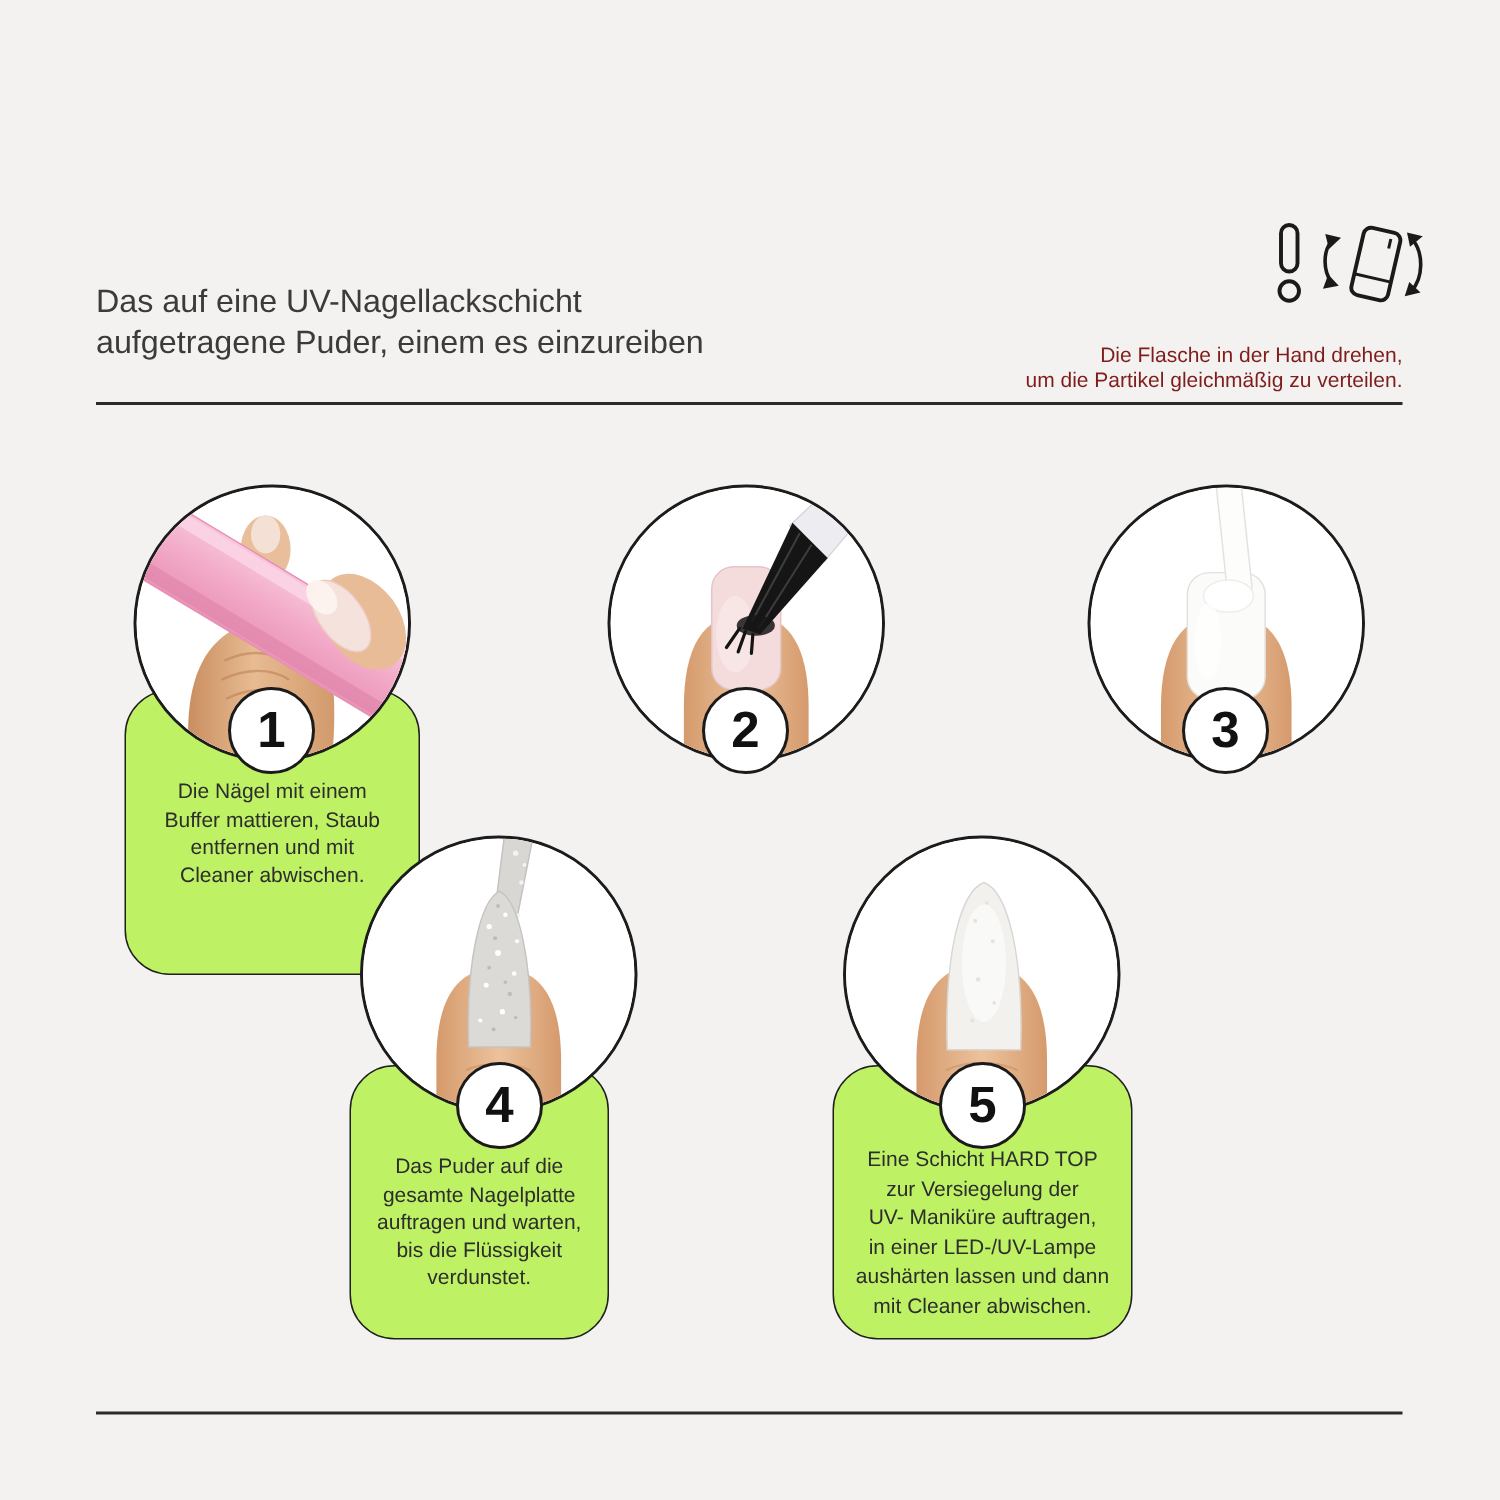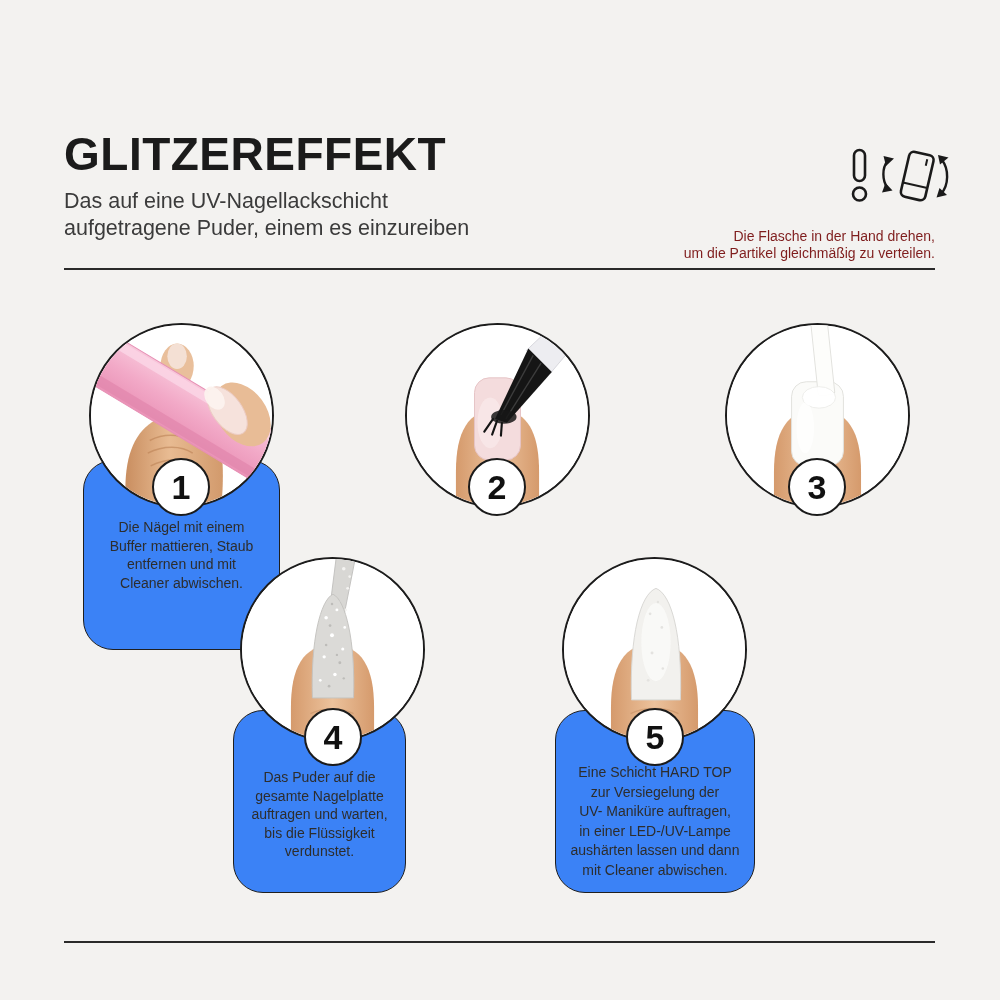--- a/index.html
+++ b/index.html
@@ -11,21 +11,21 @@
   .subtitle{position:absolute;left:64px;top:166px;font-size:21.5px;line-height:27px;color:#3b3b3b;white-space:pre-line;}
   .brand{position:absolute;left:640px;top:62px;width:295px;text-align:right;font-size:39px;font-weight:100;letter-spacing:6px;color:#141414;line-height:1;}
   .note-icon{position:absolute;left:838px;top:148px;width:118px;height:60px;}
   .note-text{position:absolute;left:600px;top:214px;width:335px;text-align:right;font-size:14px;line-height:16.5px;color:#7f1d1d;white-space:pre-line;}
 
   .divider{position:absolute;left:64px;width:871px;height:2px;background:#2a2a2a;}
   .divider.top{top:268px;}
   .divider.bottom{top:941px;}
 
   
-  .card{position:absolute;border:1.5px solid #1f1f1f;border-radius:30px;background:#3b82f6;box-sizing:border-box;}
+  .card{position:absolute;border:1.5px solid #1f1f1f;border-radius:30px;background:#bef264;box-sizing:border-box;}
   .card .step-text{margin:0;padding:57px 6px 0;text-align:center;font-size:14px;line-height:18.5px;color:#2d2d2d;white-space:pre-line;}
   .photo{position:absolute;width:185px;height:185px;border-radius:50%;border:2px solid #1c1c1c;background:#ffffff;box-sizing:border-box;overflow:hidden;}
   .photo svg{display:block;width:100%;height:100%;}
   .badge{position:absolute;width:58px;height:58px;border-radius:50%;border:2.5px solid #1b1b1b;background:#ffffff;box-sizing:border-box;display:flex;align-items:center;justify-content:center;font-size:34px;font-weight:800;color:#111111;}
 
   
   .card.c1{left:83px;top:460px;width:197px;height:190px;}
   .card.c2{left:399px;top:460px;width:196px;height:190px;}
   .card.c3{left:719px;top:460px;width:197px;height:190px;}
   .photo.p1{left:89px;top:323px;}
@@ -42,21 +42,20 @@
   .photo.p5{left:562px;top:557px;}
   .badge.b4{left:304px;top:708px;}
   .badge.b5{left:626px;top:708px;}
   .card.c5 .step-text{padding-top:52px;line-height:19.5px;}
 </style>
 </head>
 <body>
 
 <div class="page">
 
-  <h1 class="title">GLITZEREFFEKT</h1>
   <p class="subtitle">Das auf eine UV-Nagellackschicht
 aufgetragene Puder, einem es einzureiben</p>
 
   <div class="note-icon">
     <svg viewBox="0 0 118 60">
       <g fill="none" stroke="#1a1a1a" stroke-width="2.6">
         <rect x="16" y="2" width="11" height="31" rx="5.5"></rect>
         <circle cx="21.5" cy="46" r="6.5"></circle>
       </g>
       <g fill="none" stroke="#1a1a1a" stroke-width="2.4">

